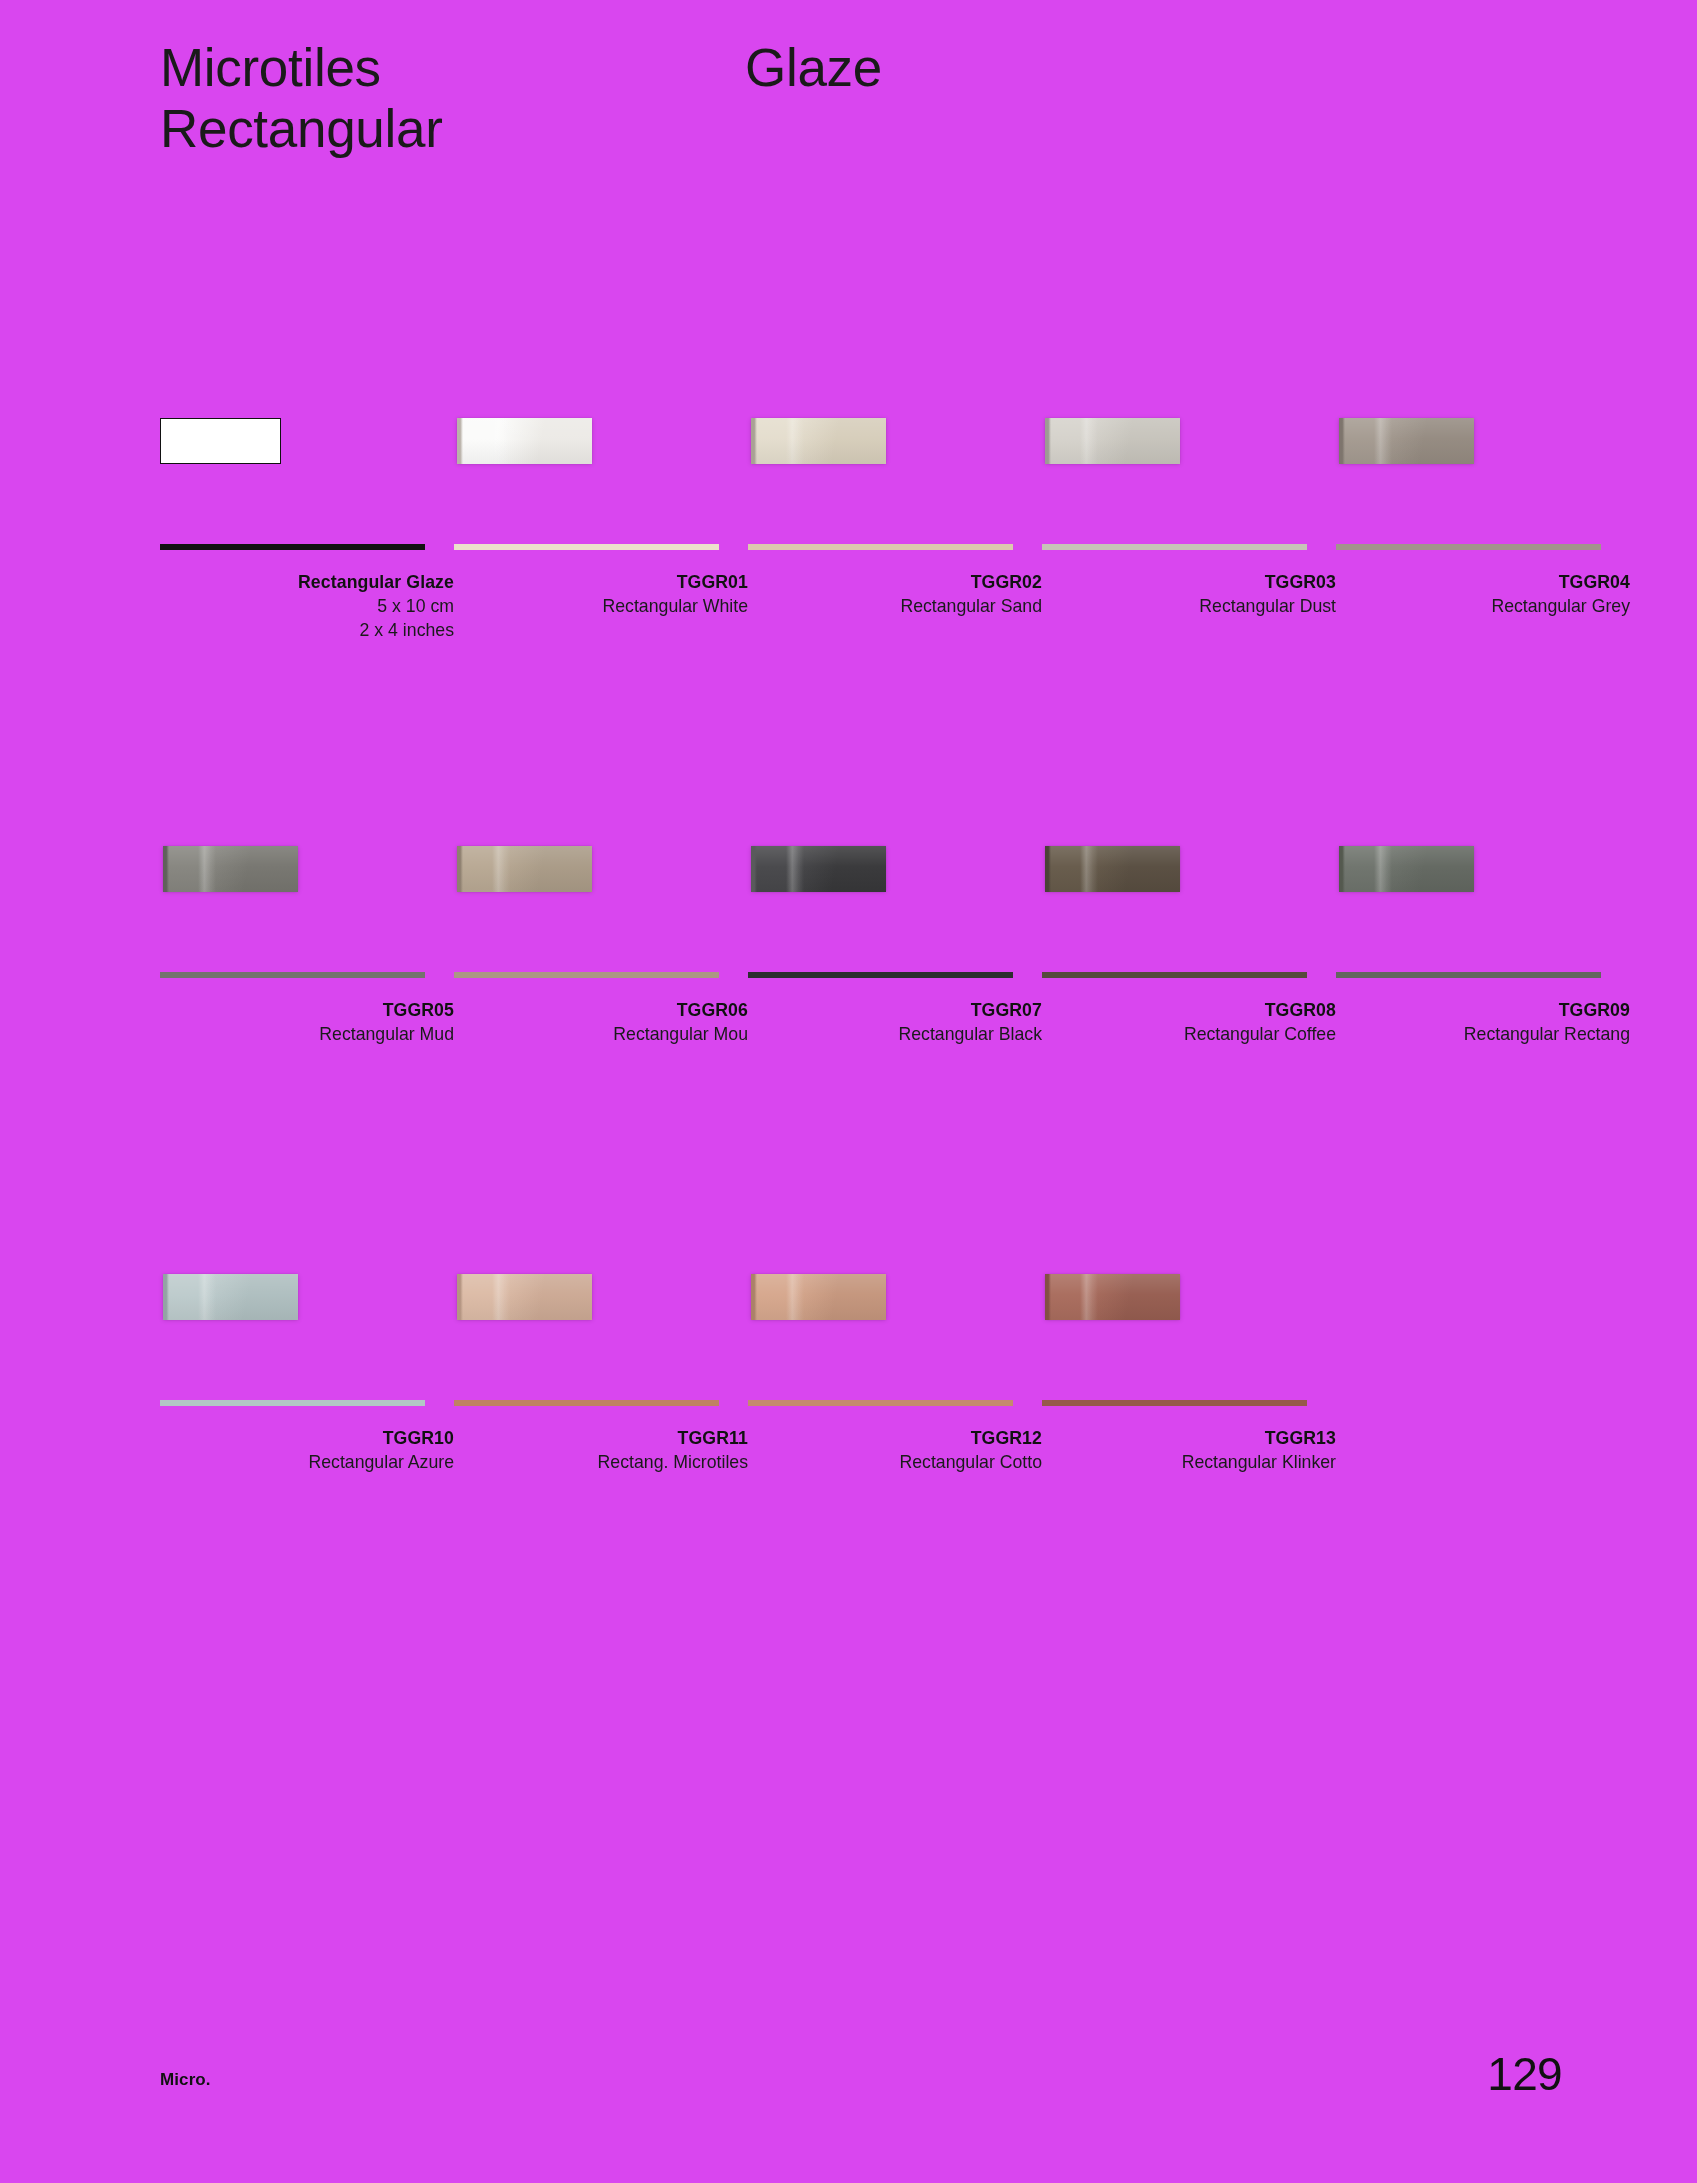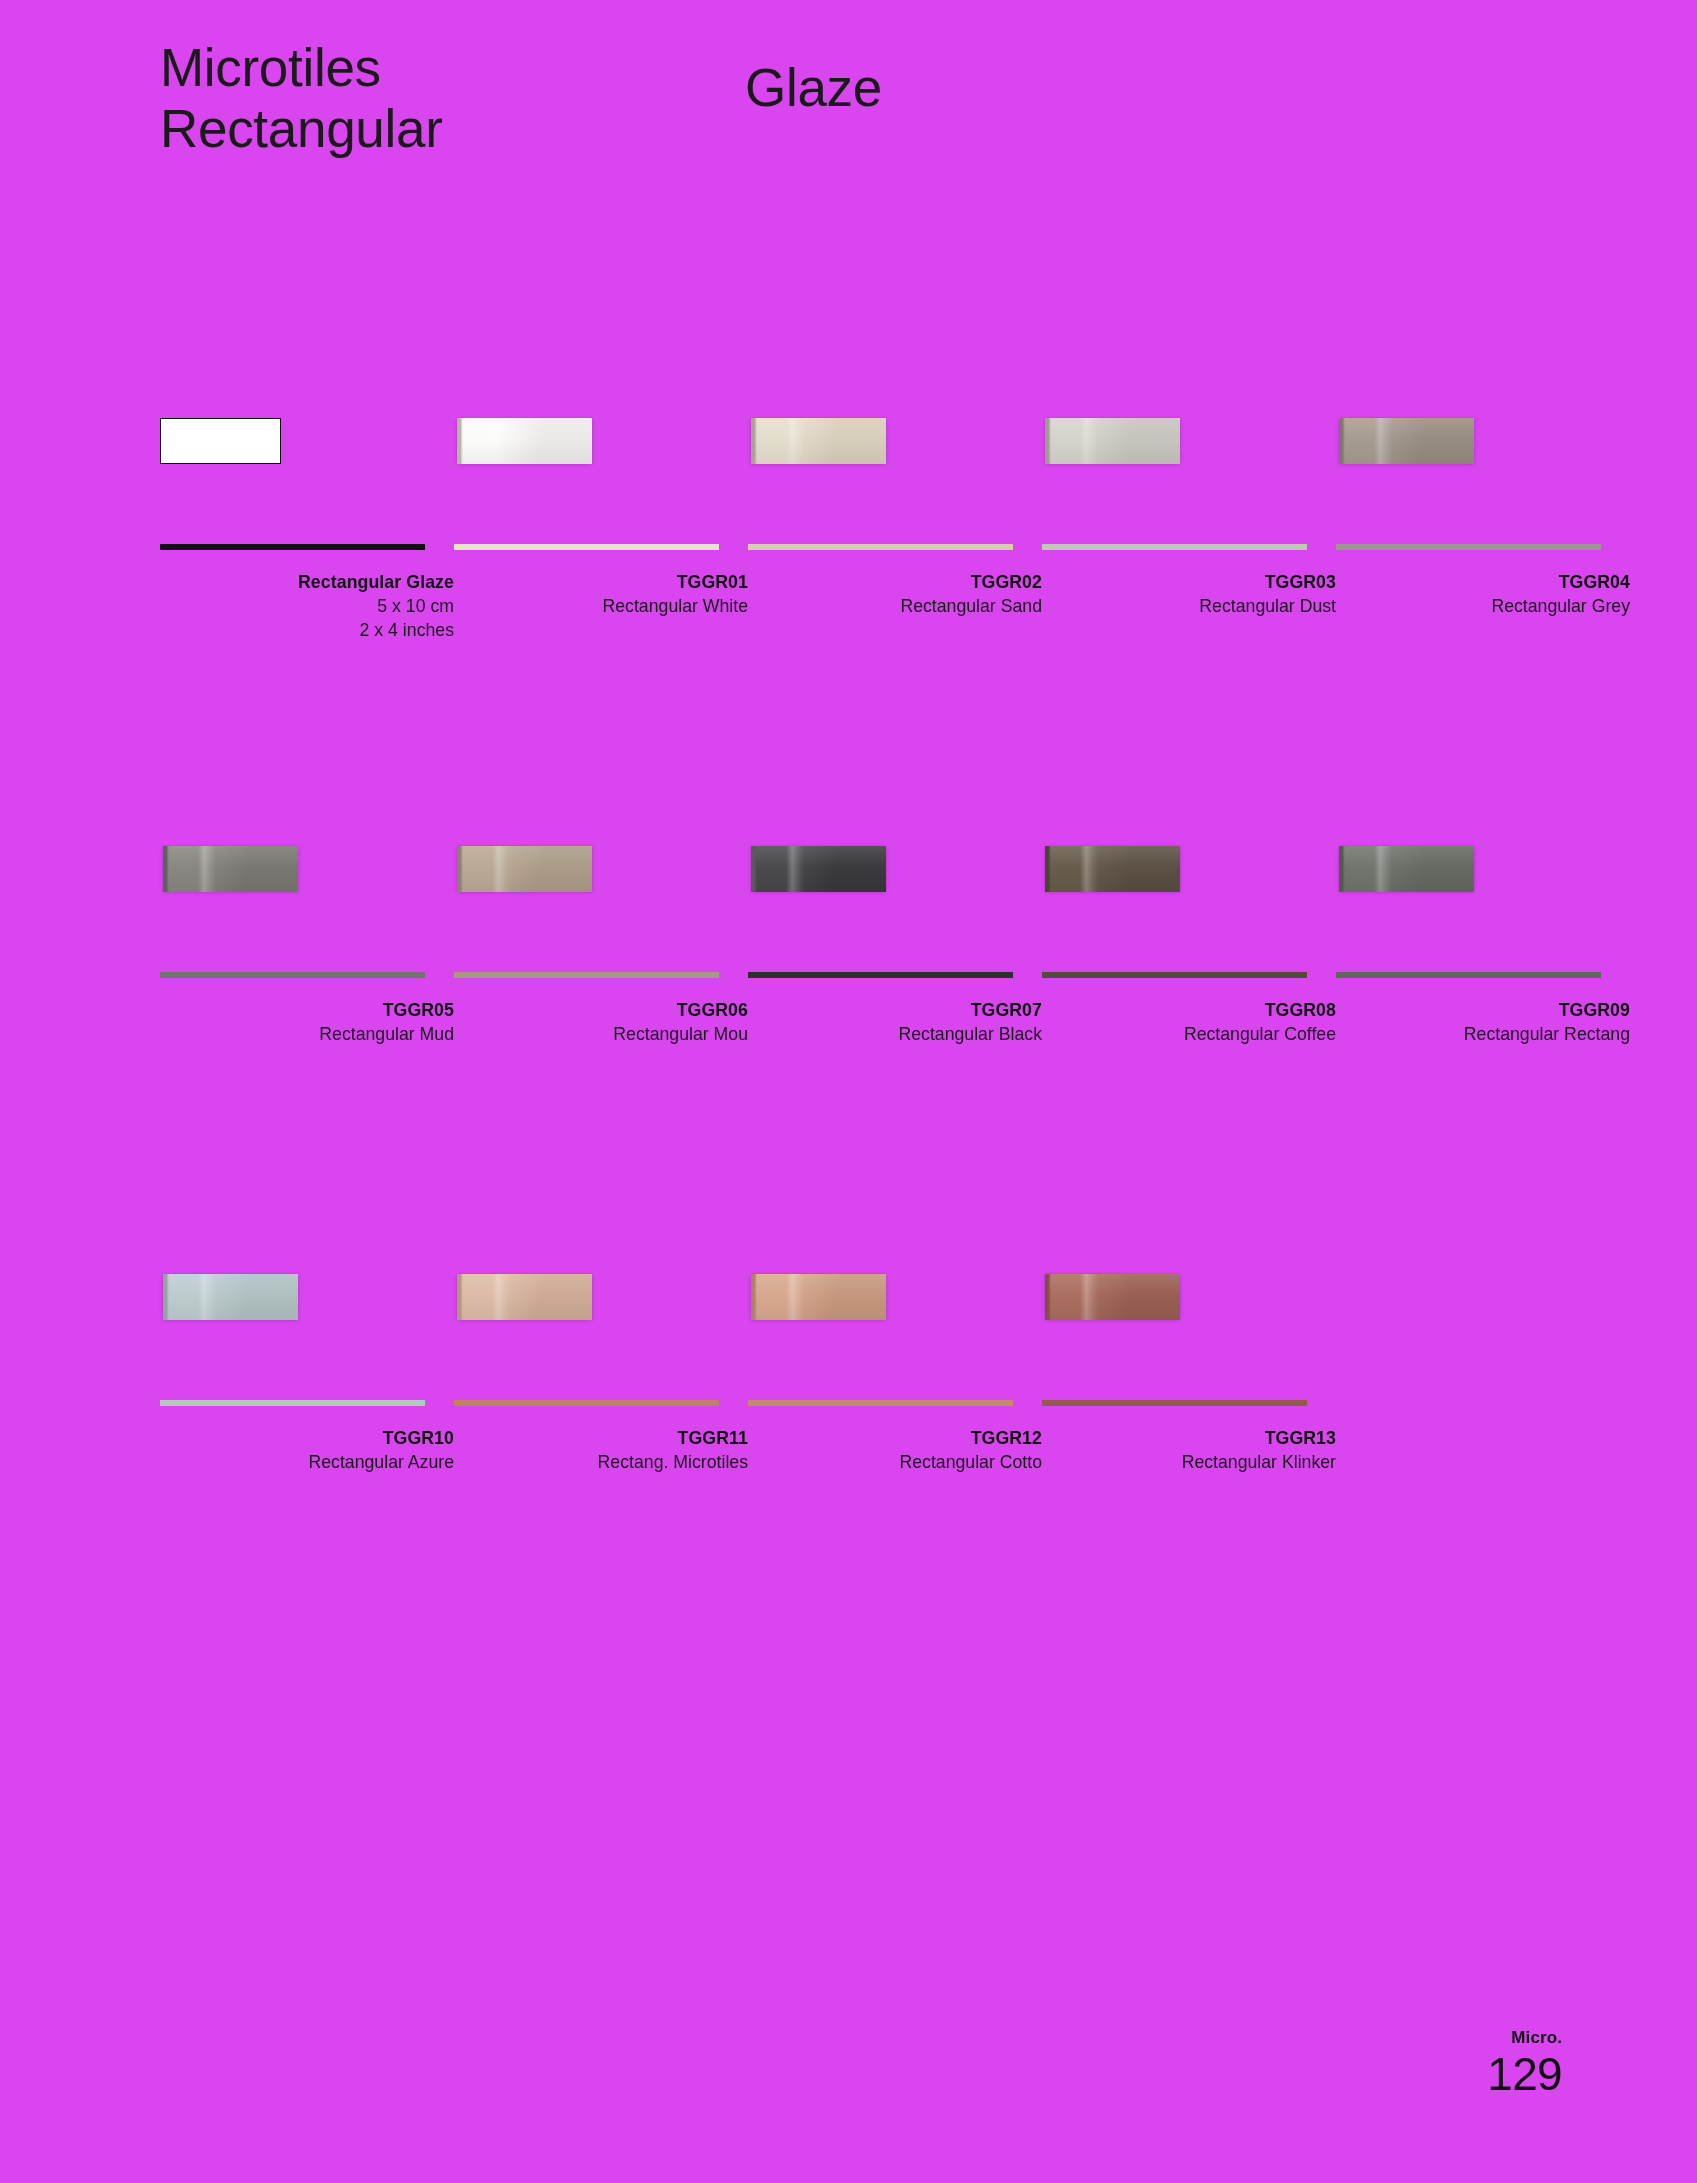--- a/index.html
+++ b/index.html
@@ -40,21 +40,20 @@
   .title-line {
     font-size: 53px;
     line-height: 1.16;
     font-weight: 400;
     letter-spacing: -0.3px;
     color: #1a1a1a;
     white-space: nowrap;
   }
   .header-right {
     flex: 1 1 auto;
-    margin-top: 20px;
   }
   .header-right .title-line {
     font-size: 53px;
   }
 
   
   .grid {
     position: absolute;
     left: 160px;
     top: 401px;
@@ -169,21 +168,21 @@
     white-space: nowrap;
   }
 
   
   .footer {
     position: absolute;
     left: 160px;
     right: 136px;
     bottom: 88px;
     display: flex;
-    flex-direction: column;
+    flex-direction: row;
     align-items: flex-end;
     justify-content: space-between;
   }
   .brand {
     font-size: 17px;
     font-weight: 700;
     color: #111111;
     padding-bottom: 5.4px;
     letter-spacing: 0.1px;
   }

